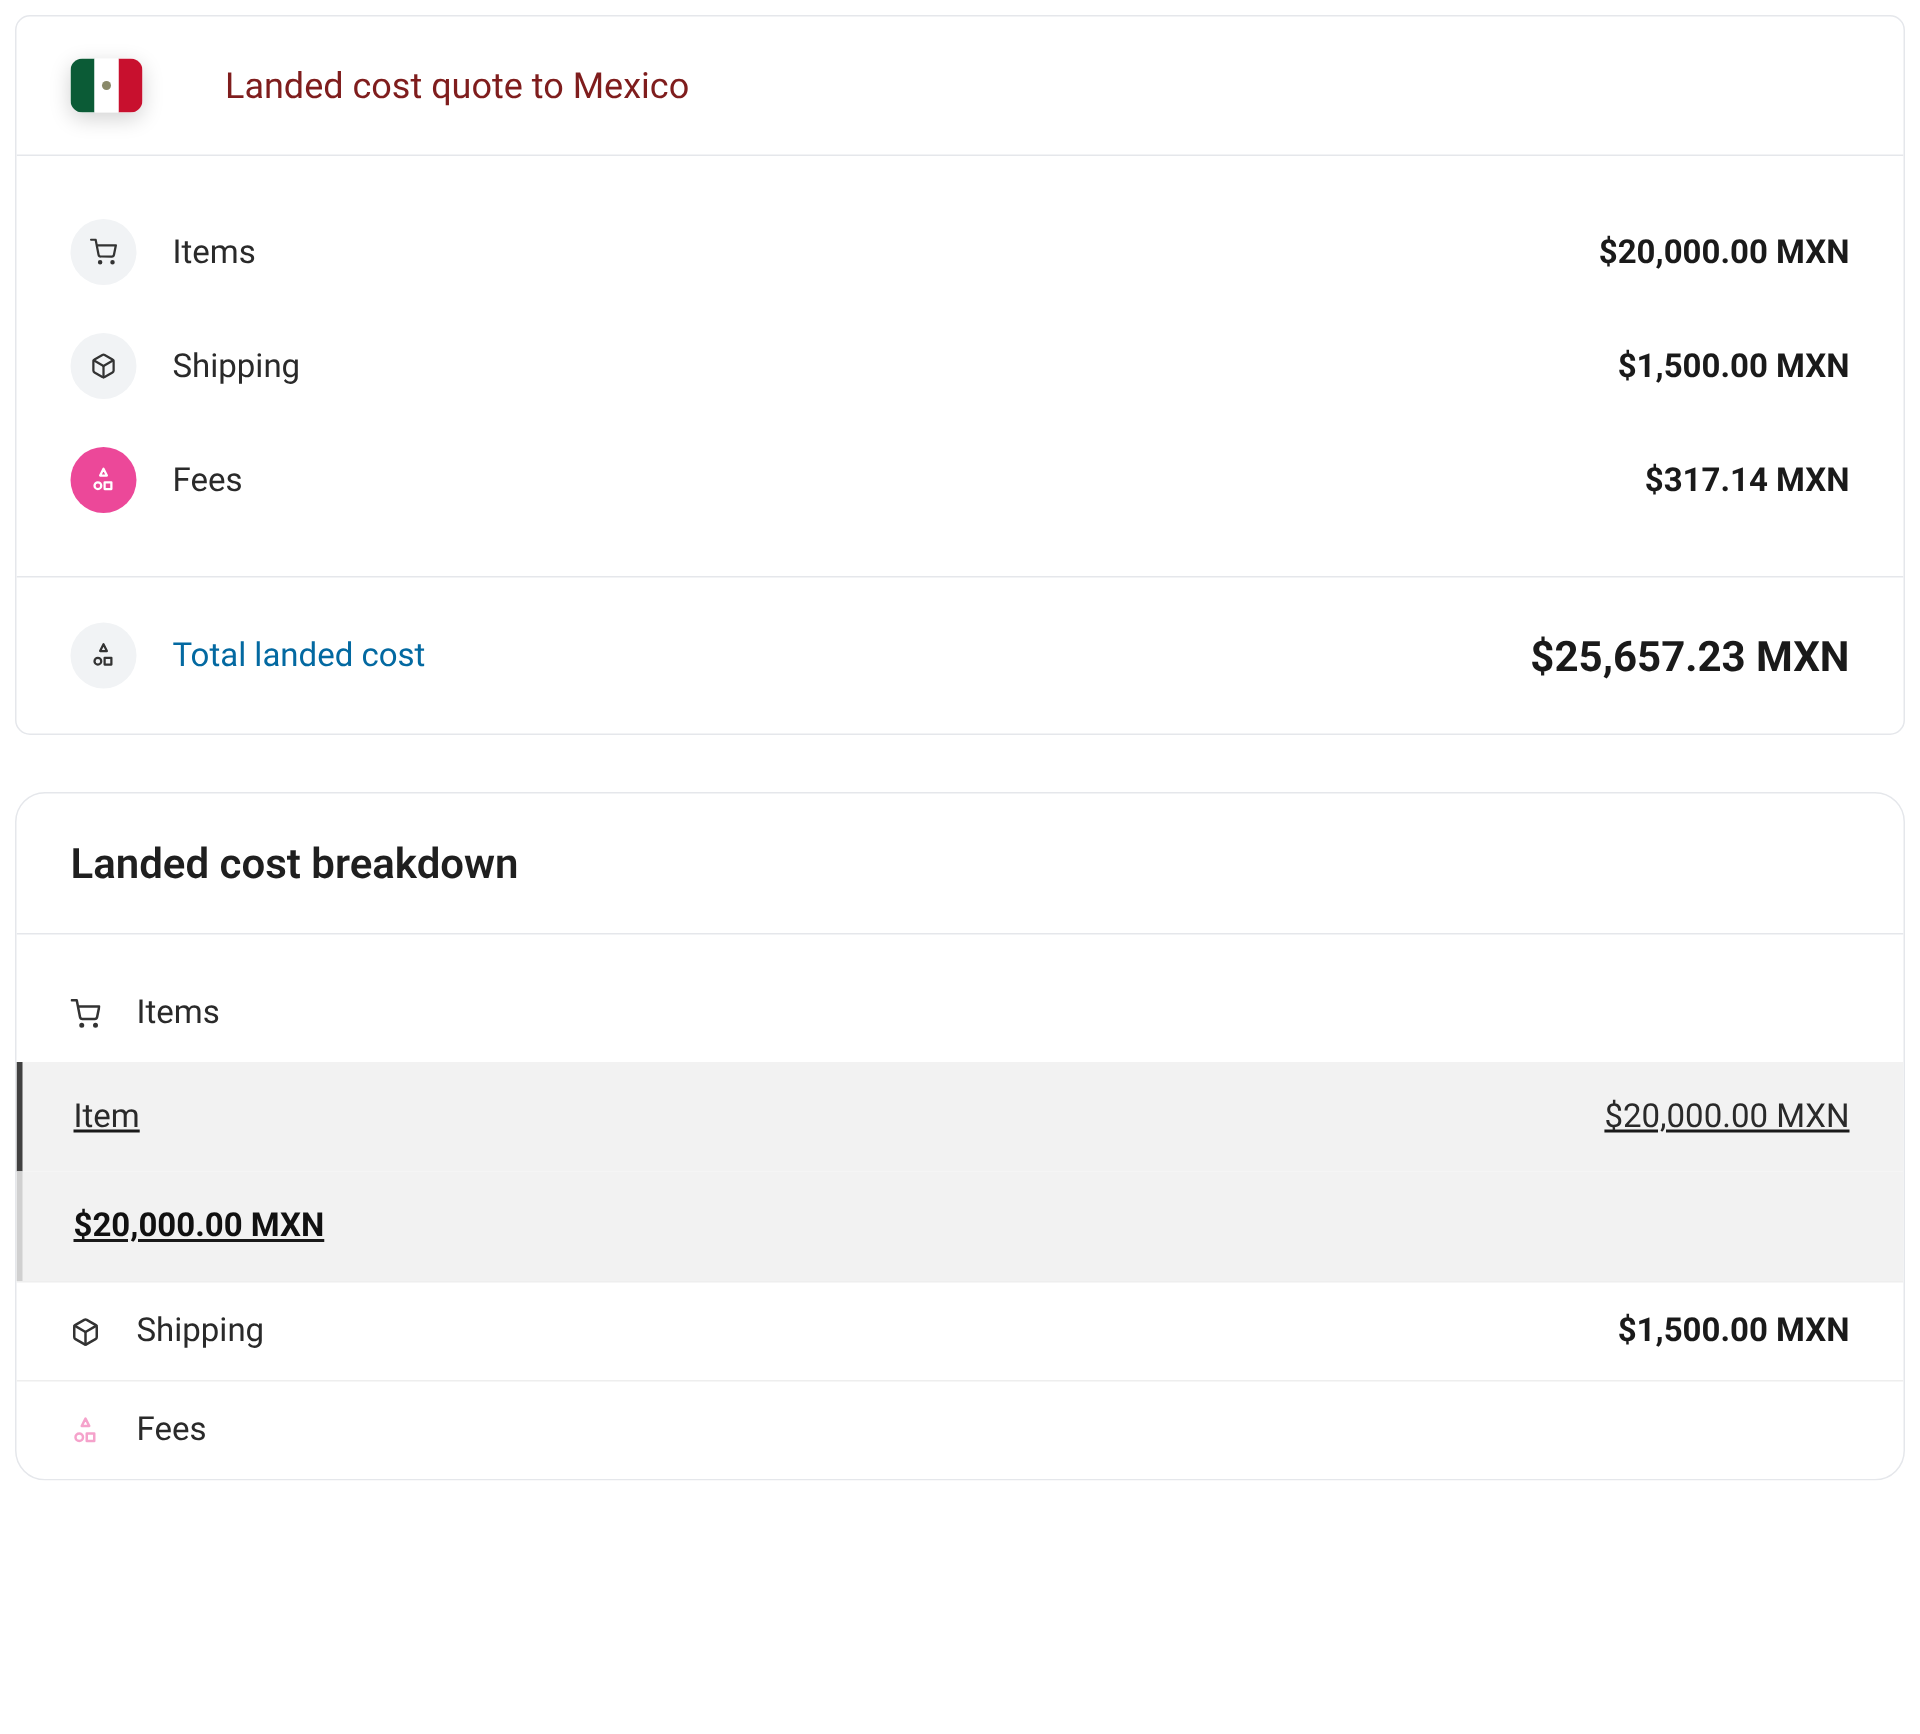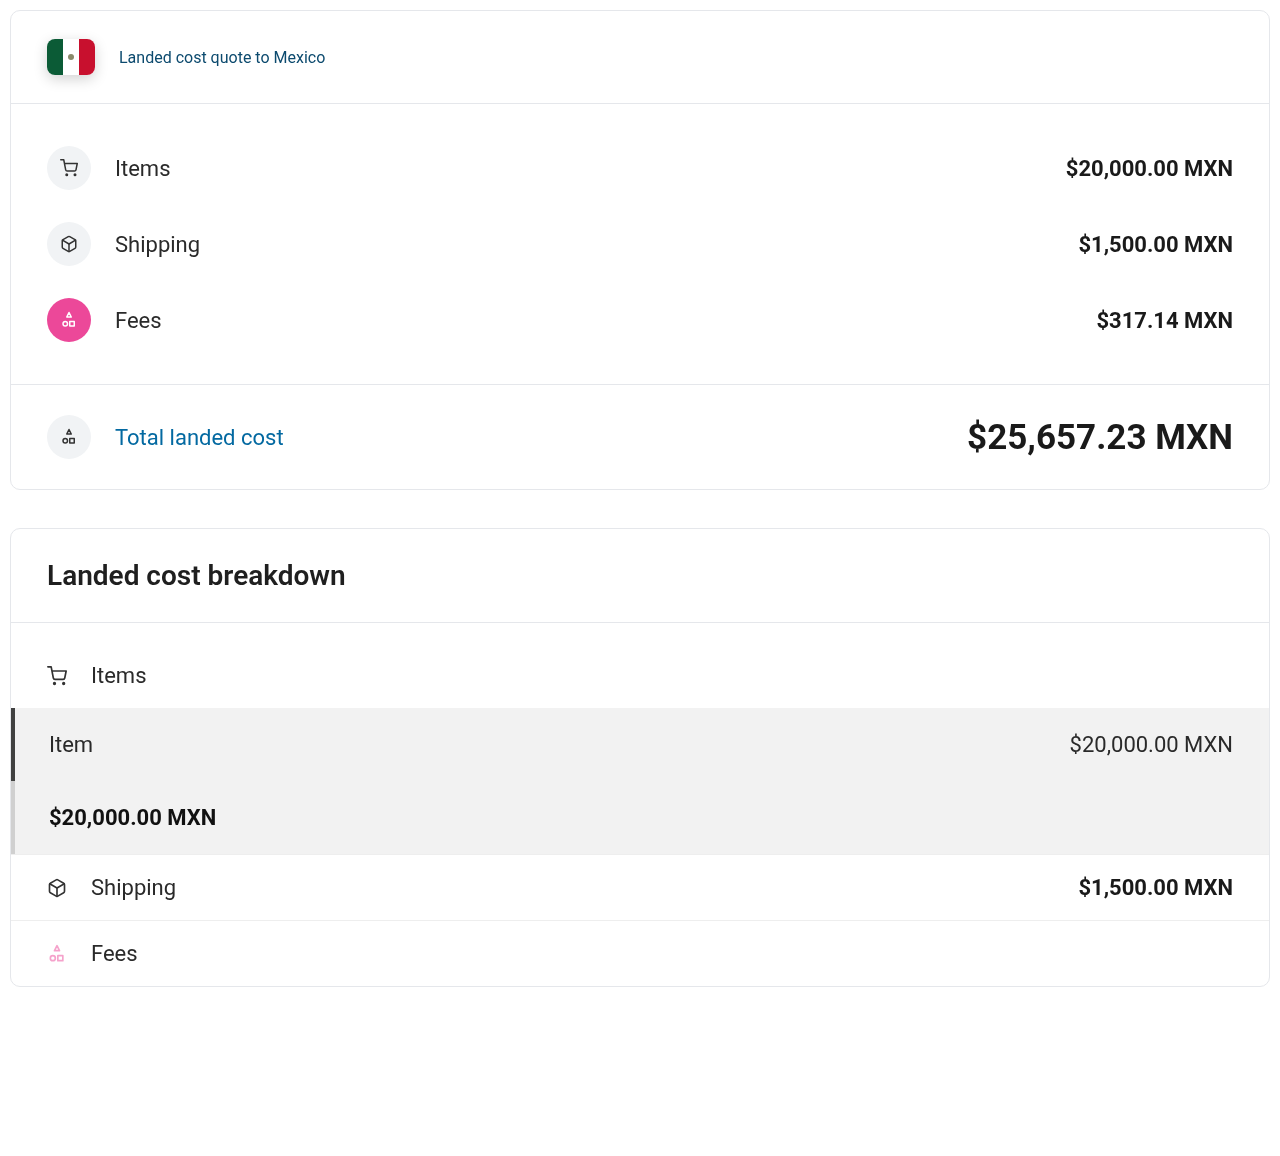--- a/index.html
+++ b/index.html
@@ -40,23 +40,24 @@
   .flag-white::after {
     content: "";
     position: absolute;
     top: 50%; left: 50%;
     width: 6px; height: 6px;
     background: #8a8a6a;
     border-radius: 50%;
     transform: translate(-50%,-50%);
   }
   .header-title {
-    font-size: 16px;
-    color: #0c4a6e;
-    font-weight: 450;
+    font-size: 24px;
+    color: #7f1d1d;
+    font-weight: 450;
+    margin-left: 31px;
   }
   .summary-list {
     padding: 26px 36px;
     border-bottom: 1px solid #e5e7eb;
   }
   .summary-row {
     display: flex;
     align-items: center;
     padding: 16px 0;
   }
@@ -91,28 +92,28 @@
     display: flex;
     align-items: center;
   }
   .total-label {
     font-size: 22px;
     color: #0369a1;
     font-weight: 450;
     flex: 1;
   }
   .total-value {
-    font-size: 35px;
+    font-size: 28px;
     font-weight: 700;
     color: #1a1a1a;
   }
 
   .breakdown-card {
     border: 1px solid #e5e7eb;
-    border-radius: 10px;
+    border-radius: 20px;
     margin: 38px 10px 0 10px;
     background: #fff;
     overflow: hidden;
   }
   .breakdown-header {
     padding: 30px 36px;
     border-bottom: 1px solid #e5e7eb;
   }
   .breakdown-title {
     font-size: 28px;
@@ -144,20 +145,21 @@
   .bd-sub {
     background: #f2f2f2;
     border-left: 4px solid #d0d0d0;
     margin-left: 0;
   }
   .bd-sub.first { border-left-color: #414141; }
   .bd-sub-row {
     display: flex;
     align-items: flex-end;
     padding: 24px 36px 24px 34px;
+    text-decoration: underline;
   }
   .bd-sub-label {
     font-size: 22px;
     color: #2a2a2a;
     flex: 1;
   }
   .bd-sub-value {
     font-size: 22px;
     color: #2a2a2a;
   }

